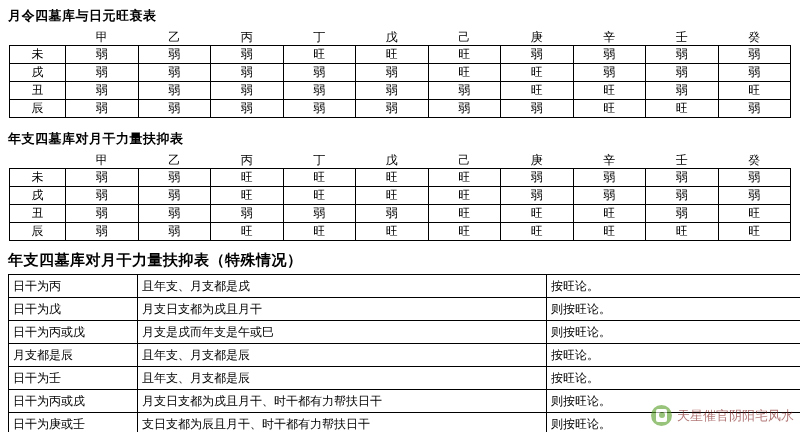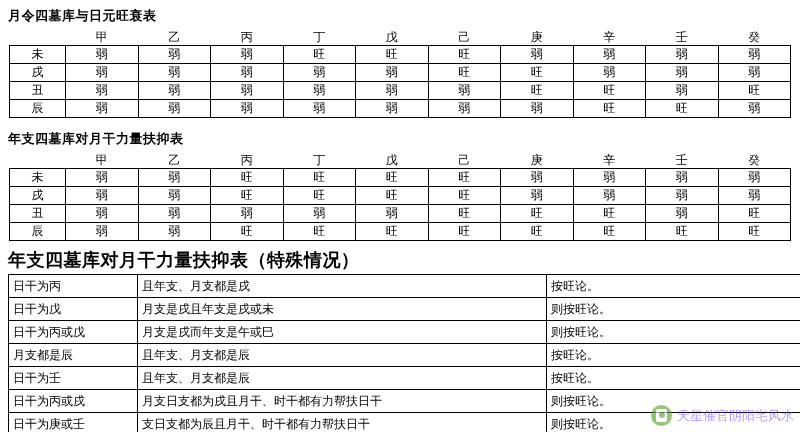--- a/index.html
+++ b/index.html
@@ -28,21 +28,21 @@
     font-weight: bold;
     font-size: 13px;
     line-height: 16px;
     margin: 2px 0 5px 0;
     letter-spacing: 0.5px;
   }
   .doc-title.second {
     margin-top: 13px;
   }
   .doc-title.third {
-    font-size: 18px;
+    font-size: 15px;
     margin-top: 11px;
     margin-bottom: 6px;
   }
   table.grid {
     border-collapse: collapse;
     width: 782px;
     margin: 0 auto;
     table-layout: fixed;
   }
   table.grid td, table.grid th {
@@ -116,21 +116,21 @@
   .wm-logo::after {
     content: "";
     position: absolute;
     left: 7.5px; top: 7px;
     width: 6px; height: 6px;
     background: #5aa02c;
     border-radius: 50%;
   }
   .wm-text {
     font-size: 13px;
-    color: #8b5cf6;
+    color: #7f1d1d;
     font-family: Liberation Sans, sans-serif;
     white-space: nowrap;
   }
 </style>
 </head>
 <body>
 
 <div class="page">
 
   <div class="doc-title">月令四墓库与日元旺衰表</div>
@@ -281,21 +281,21 @@
 
   <table class="text-grid">
     <tbody>
       <tr>
         <td class="col-a">日干为丙</td>
         <td class="col-b">且年支、月支都是戌</td>
         <td class="col-c">按旺论。</td>
       </tr>
       <tr>
         <td class="col-a">日干为戊</td>
-        <td class="col-b">月支是戌且年支是戌或未</td>
+        <td class="col-b">月支日支都为戌且月干</td>
         <td class="col-c">则按旺论。</td>
       </tr>
       <tr>
         <td class="col-a">日干为丙或戊</td>
         <td class="col-b">月支是戌而年支是午或巳</td>
         <td class="col-c">则按旺论。</td>
       </tr>
       <tr>
         <td class="col-a">月支都是辰</td>
         <td class="col-b">且年支、月支都是辰</td>

